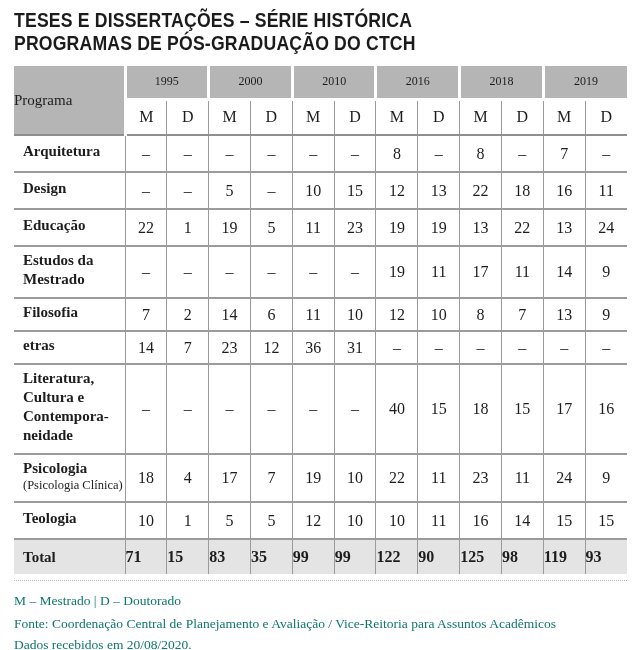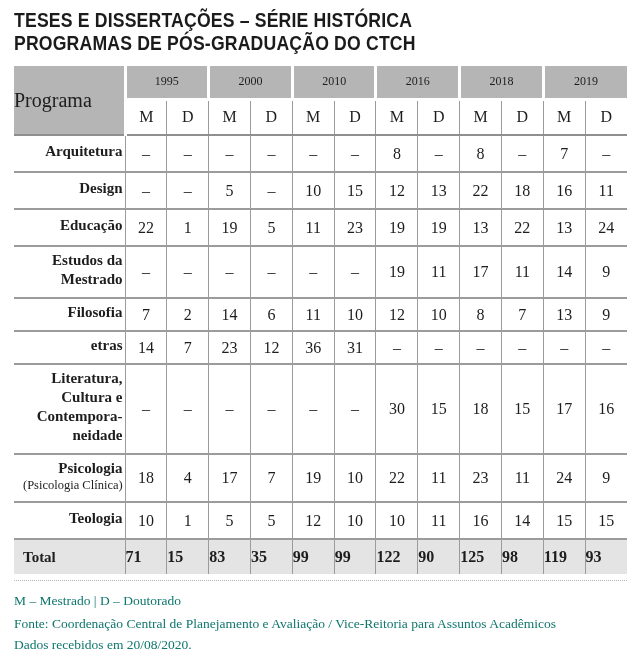--- a/index.html
+++ b/index.html
@@ -45,21 +45,21 @@
     font-weight: normal;
   }
   col.program-col { width: 111px; }
 
   
   th.program-head {
     background: var(--header-bg);
     text-align: left;
     padding-left: 9px;
     font-weight: 700;
-    font-size: 20px;
+    font-size: 15px;
     border-right: 3px solid #ffffff;
     border-bottom: 2.5px solid var(--header-border);
   }
   tr.year-row { height: 33px; }
   th.year {
     background: var(--header-bg);
     font-weight: 700;
     font-size: 12px;
     text-align: center;
     border-left: 3px solid #ffffff;
@@ -71,21 +71,21 @@
     background: #ffffff;
     font-weight: 700;
     font-size: 16px;
     text-align: center;
     border-left: 1.5px solid var(--border);
     border-bottom: 2.5px solid var(--header-border);
   }
 
   
   tbody th.program-cell {
-    text-align: right;
+    text-align: left;
     padding: 4px 2px 8px 9px;
     border-bottom: 2px solid var(--border);
   }
   tbody td {
     text-align: center;
     font-size: 16px;
     border-left: 1.5px solid var(--border);
     border-bottom: 2px solid var(--border);
   }
   .program-label {
@@ -300,21 +300,21 @@
 Cultura e
 Contempora-
 neidade</span>
           </th>
           <td>–</td>
           <td>–</td>
           <td>–</td>
           <td>–</td>
           <td>–</td>
           <td>–</td>
-          <td>30</td>
+          <td>40</td>
           <td>15</td>
           <td>18</td>
           <td>15</td>
           <td>17</td>
           <td>16</td>
         </tr>
         <tr>
           <th class="program-cell" scope="row">
             <span class="program-label">Psicologia</span>
             <span class="program-sub">(Psicologia Clínica)</span>

